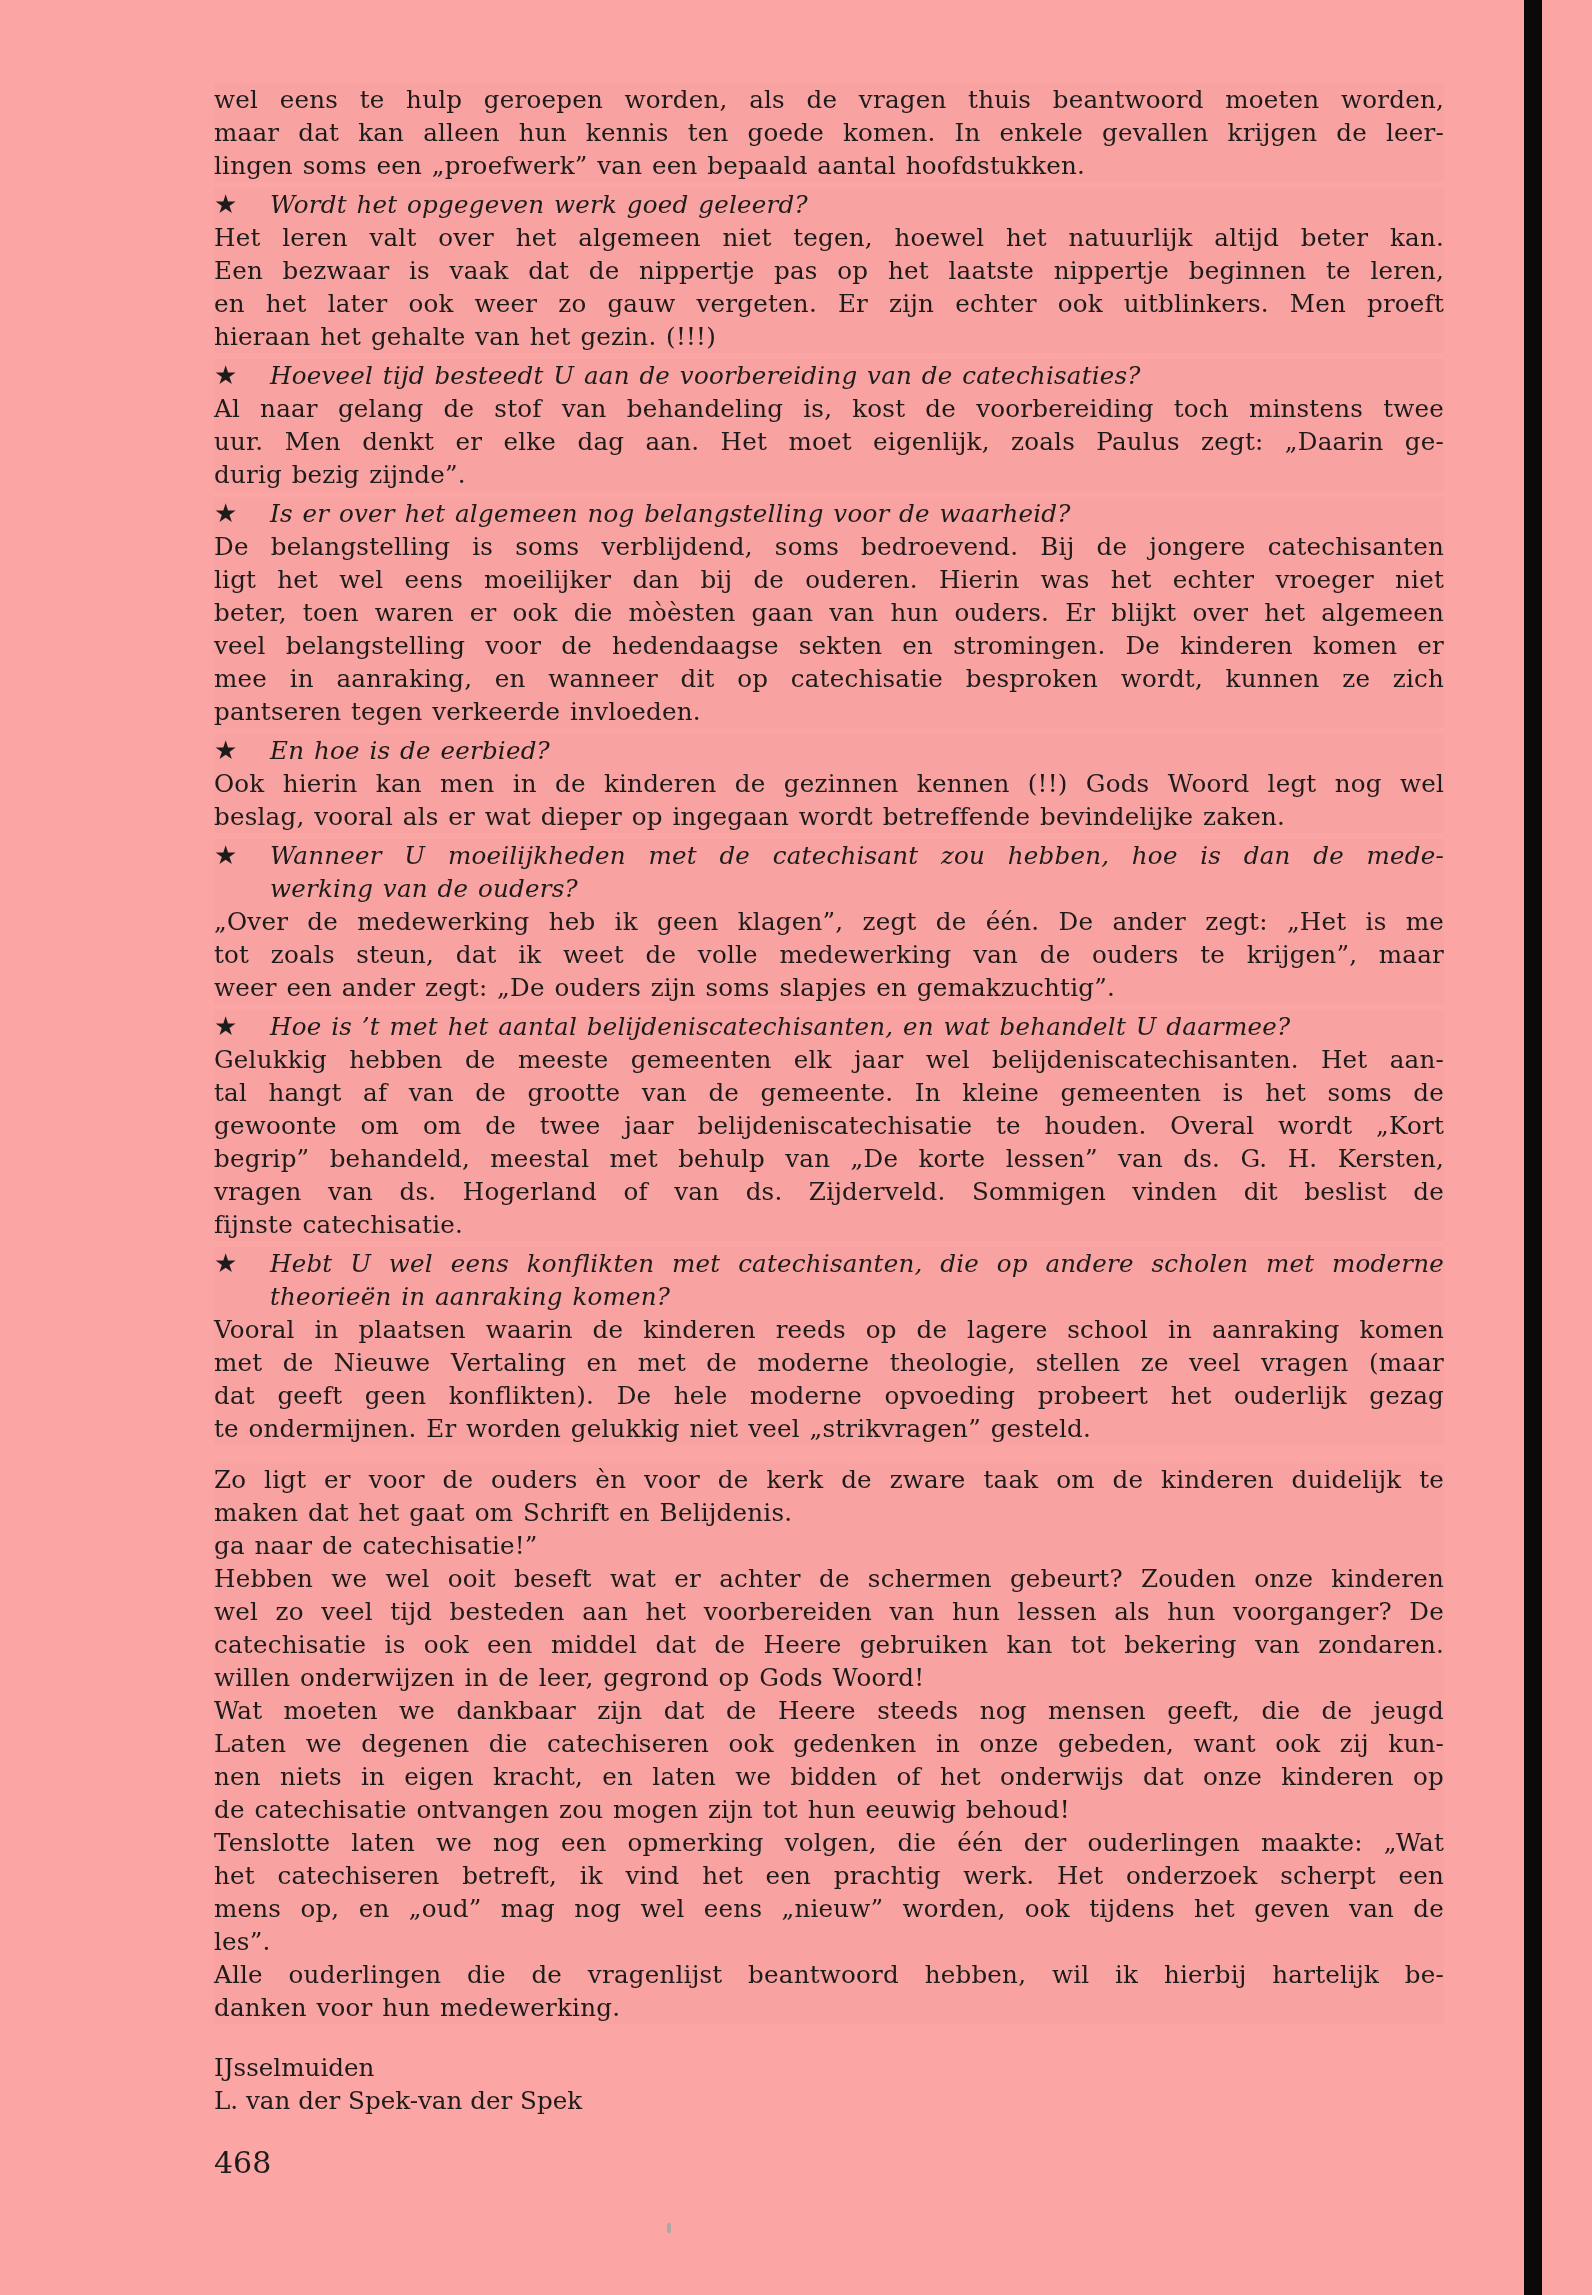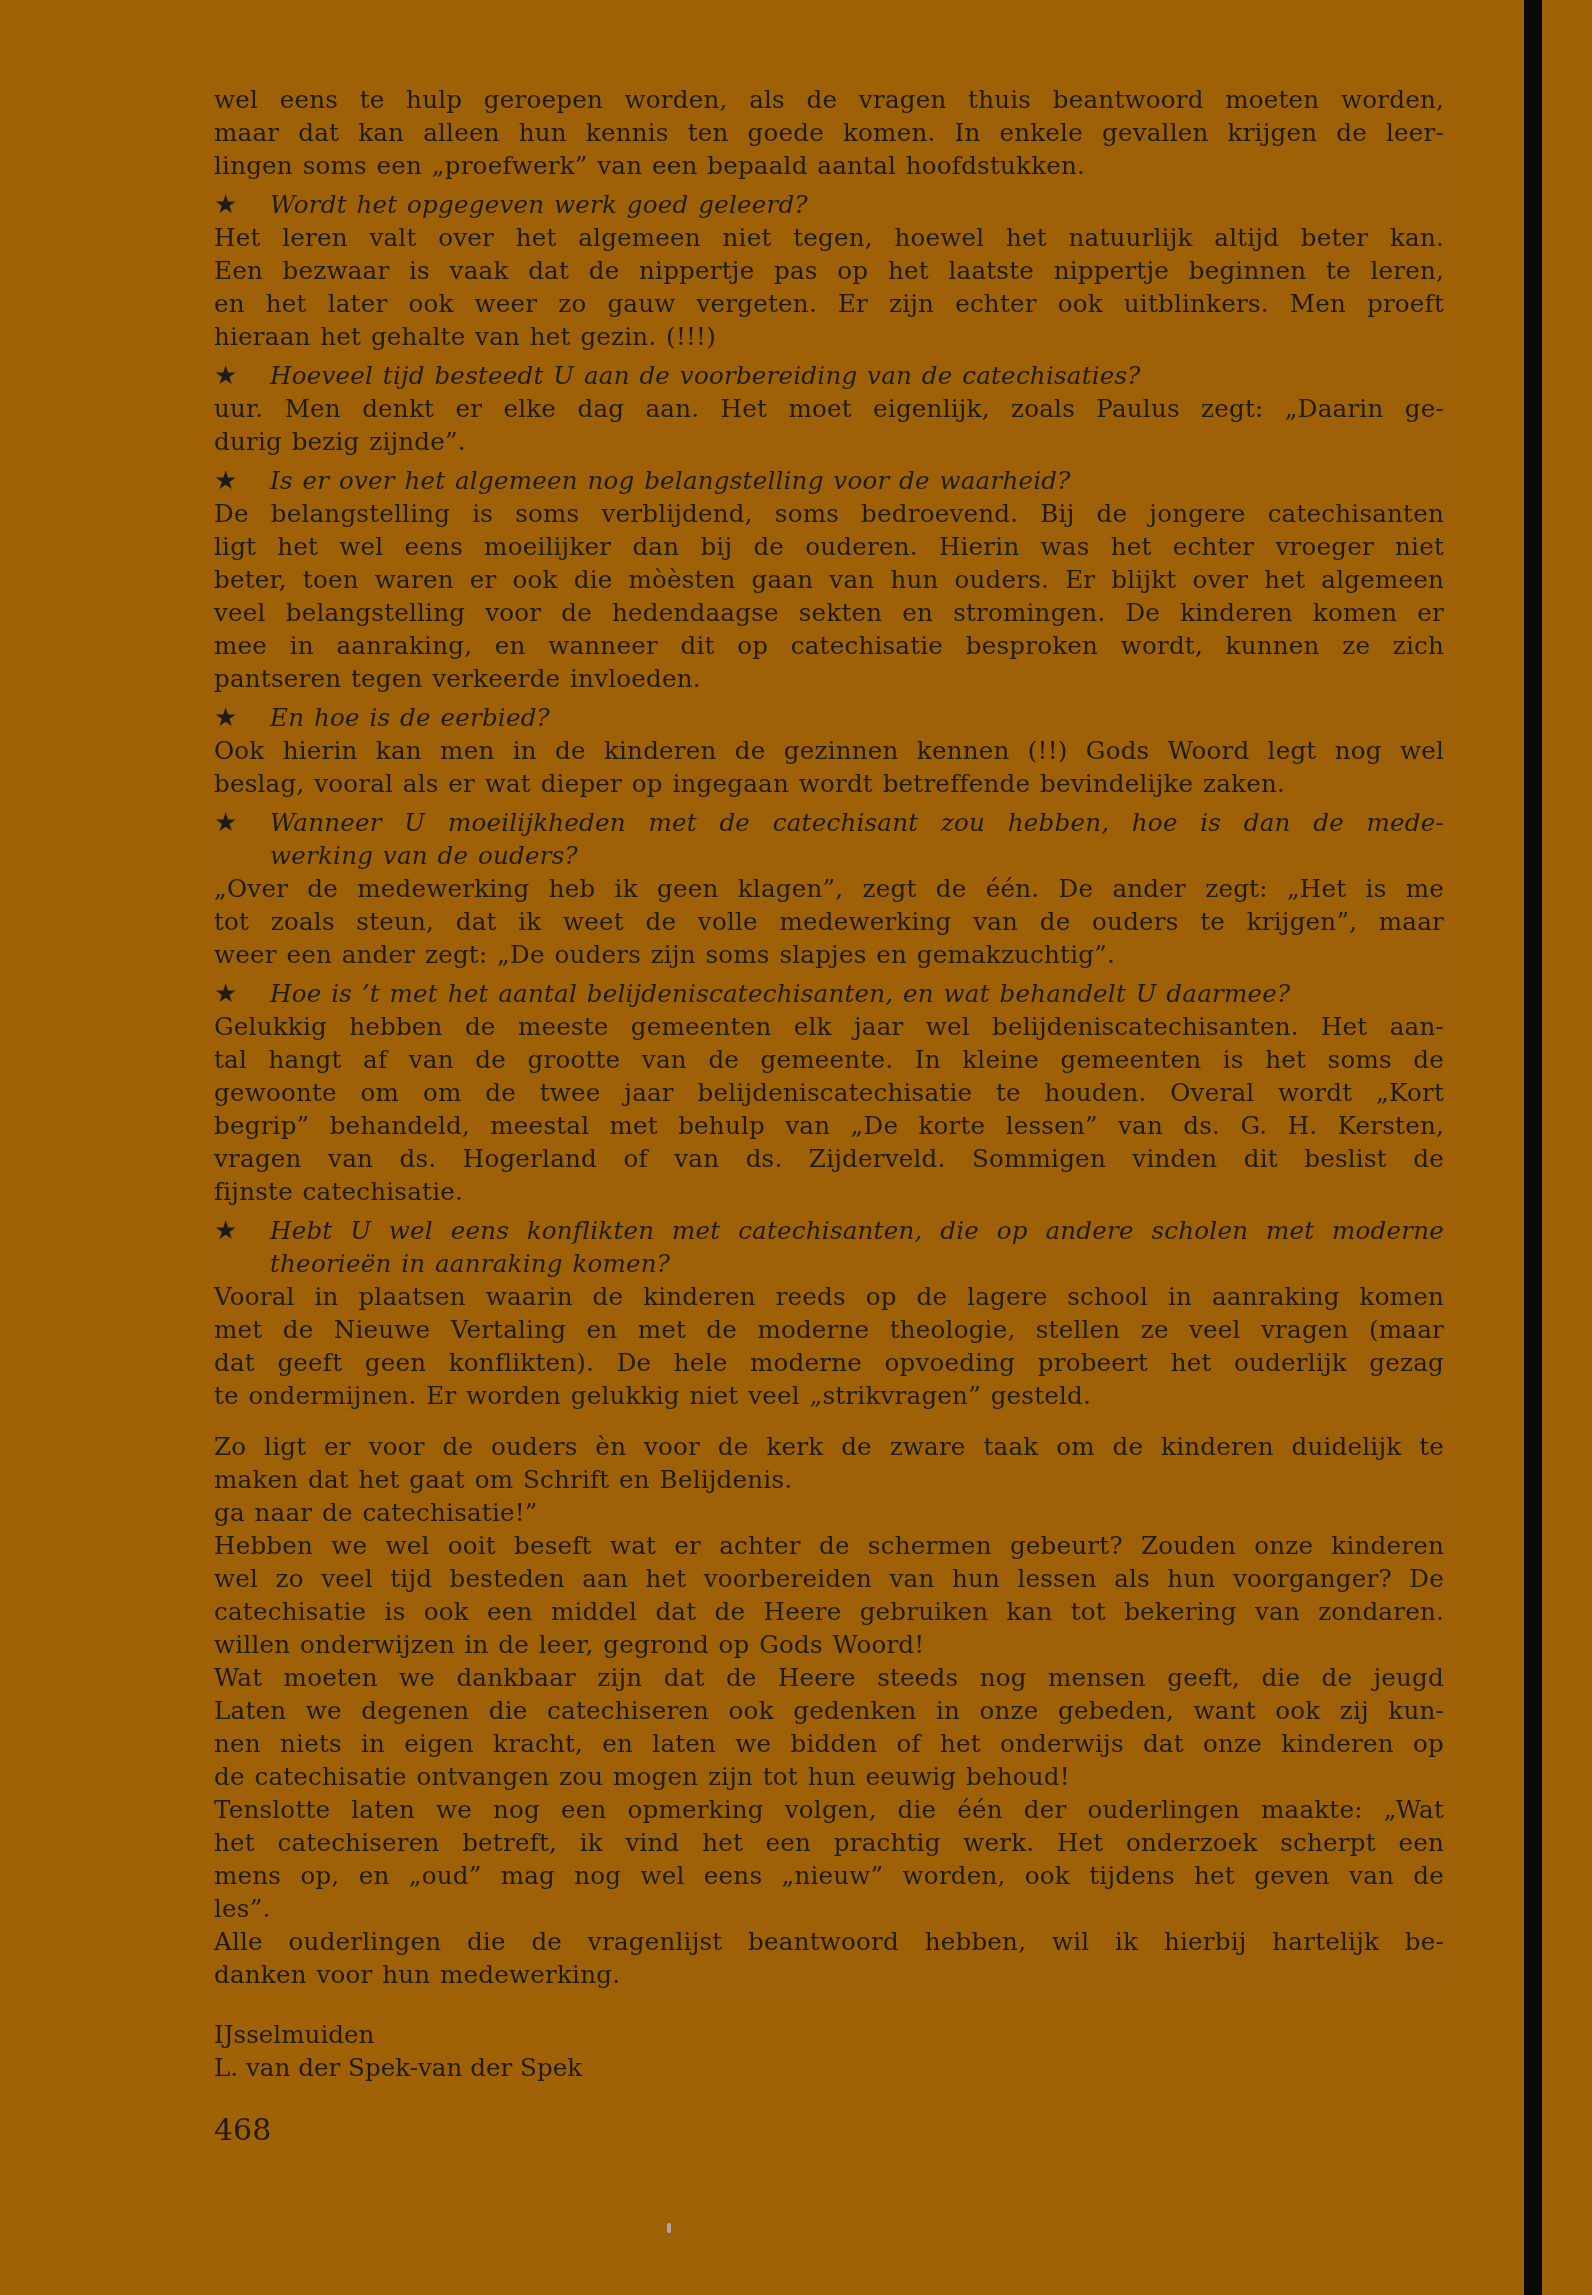--- a/index.html
+++ b/index.html
@@ -4,21 +4,21 @@
 <style>
   html, body {
     margin: 0;
     padding: 0;
     background: #e8e8e6;
   }
   #page {
     position: relative;
     width: 1592px;
     height: 2295px;
-    background: #a16207;
+    background: #fca5a5;
     overflow: hidden;
     font-family: "DejaVu Serif", "Liberation Serif", serif;
     color: #1e1c1a;
   }
   #text-column {
     position: absolute;
     left: 214px;
     top: 83px;
     width: 1230px;
   }
@@ -99,20 +99,21 @@
       <div class="block p">
         <div class="ln j">Het leren valt over het algemeen niet tegen, hoewel het natuurlijk altijd beter kan.</div>
         <div class="ln j">Een bezwaar is vaak dat de nippertje pas op het laatste nippertje beginnen te leren,</div>
         <div class="ln j">en het later ook weer zo gauw vergeten. Er zijn echter ook uitblinkers. Men proeft</div>
         <div class="ln">hieraan het gehalte van het gezin. (!!!)</div>
       </div>
       <div class="block q">
         <div class="ln"><span class="star">★</span><span>Hoeveel tijd besteedt U aan de voorbereiding van de catechisaties?</span></div>
       </div>
       <div class="block p">
+        <div class="ln j">Al naar gelang de stof van behandeling is, kost de voorbereiding toch minstens twee</div>
         <div class="ln j">uur. Men denkt er elke dag aan. Het moet eigenlijk, zoals Paulus zegt: „Daarin ge-</div>
         <div class="ln">durig bezig zijnde”.</div>
       </div>
       <div class="block q">
         <div class="ln"><span class="star">★</span><span>Is er over het algemeen nog belangstelling voor de waarheid?</span></div>
       </div>
       <div class="block p">
         <div class="ln j">De belangstelling is soms verblijdend, soms bedroevend. Bij de jongere catechisanten</div>
         <div class="ln j">ligt het wel eens moeilijker dan bij de ouderen. Hierin was het echter vroeger niet</div>
         <div class="ln j">beter, toen waren er ook die mòèsten gaan van hun ouders. Er blijkt over het algemeen</div>

